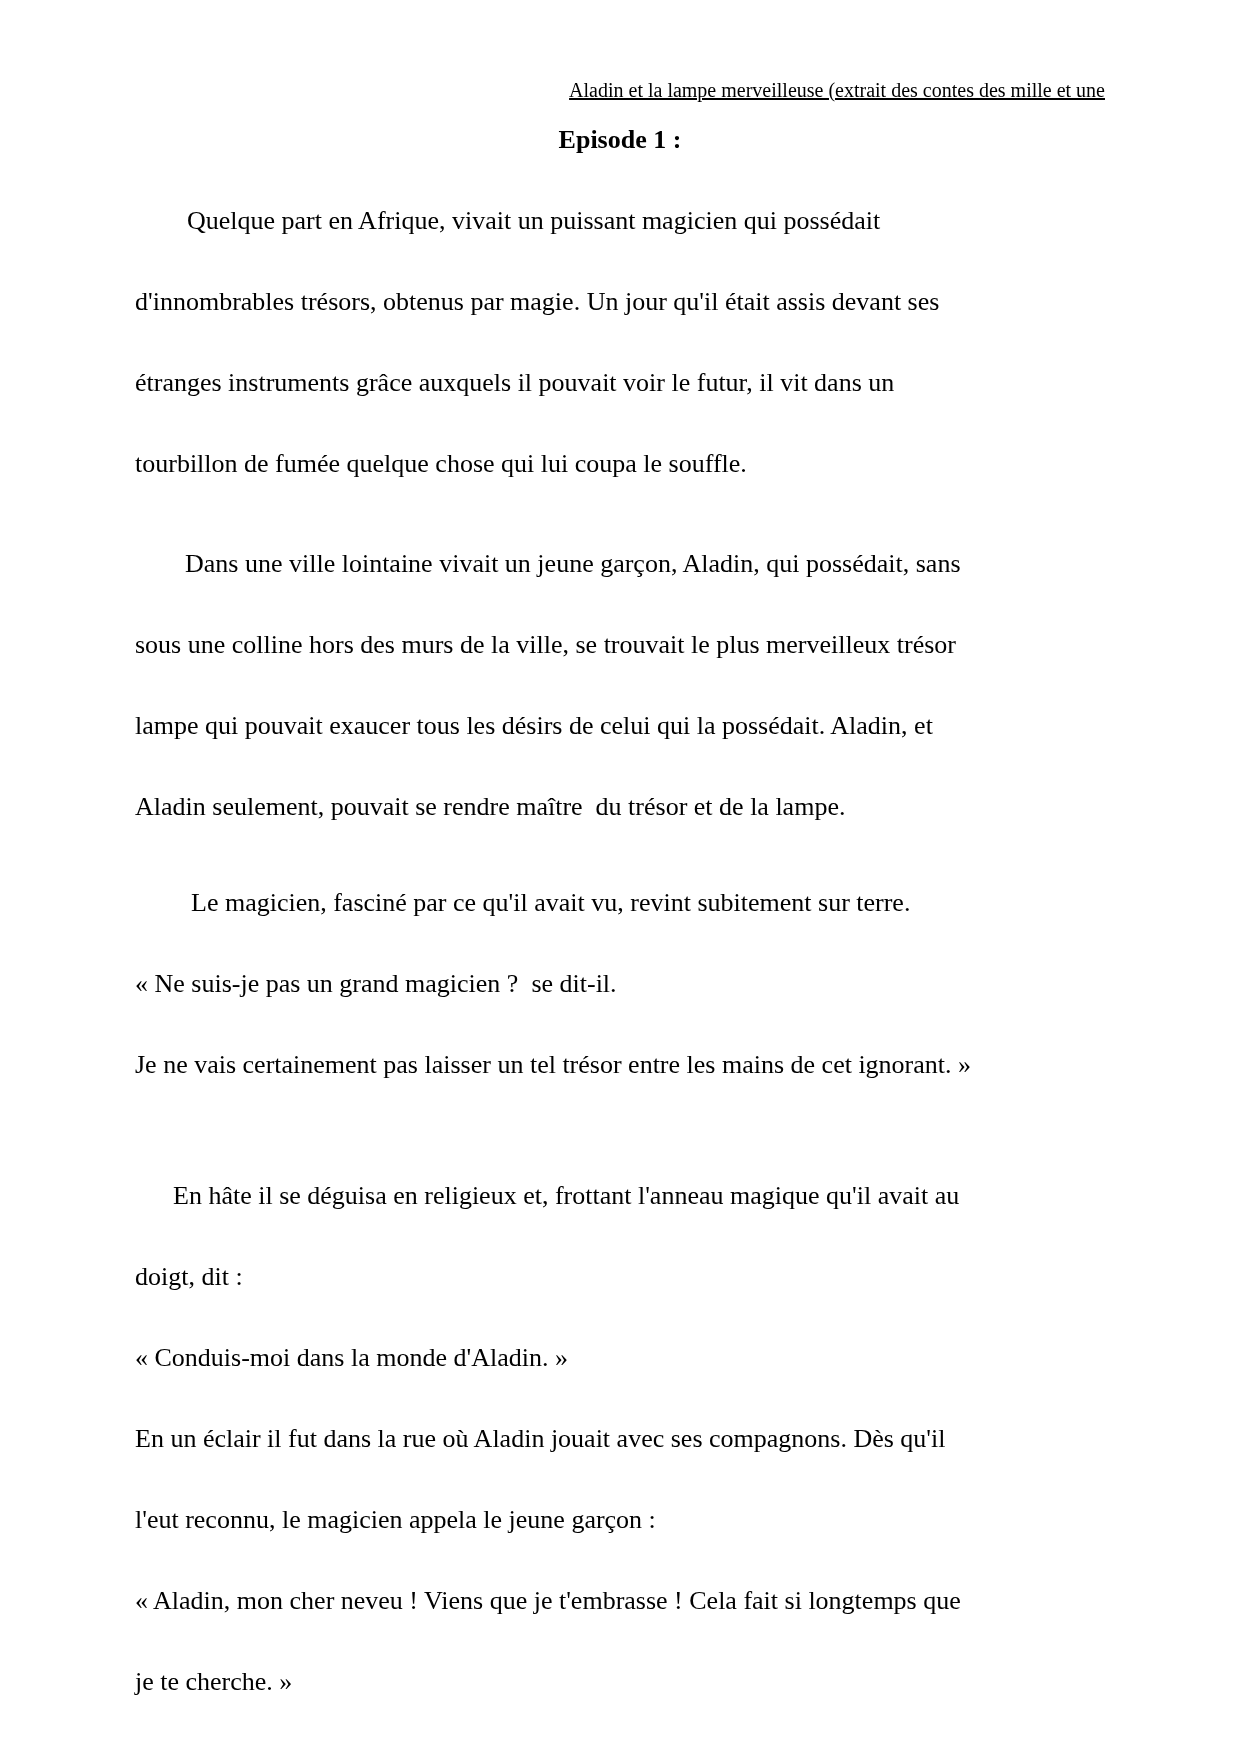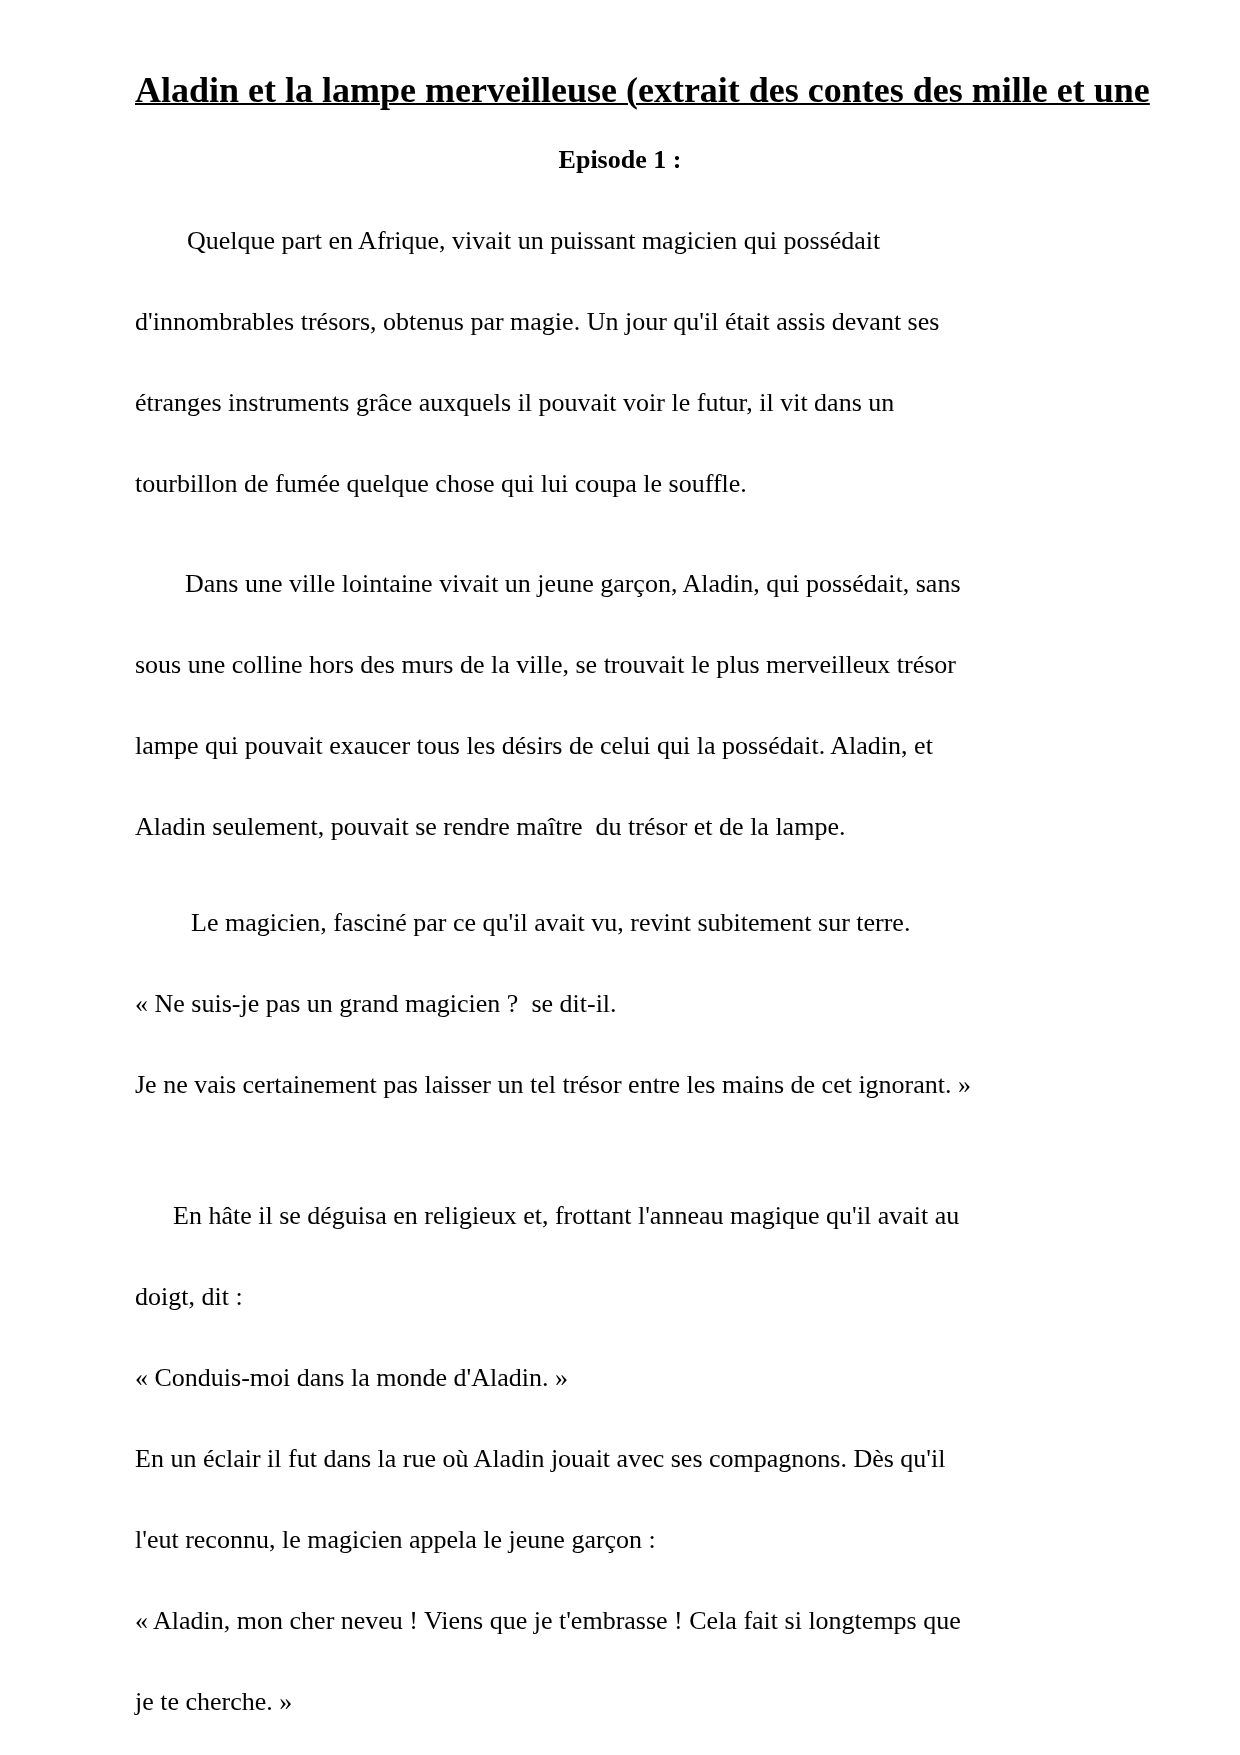--- a/index.html
+++ b/index.html
@@ -16,32 +16,32 @@
   .page {
     position: relative;
     width: 1240px;
     min-height: 1755px;
     box-sizing: border-box;
     padding: 0 135px 60px 135px;
     overflow: hidden;
   }
   .doc-title {
     margin-top: 70px;
-    text-align: left;
-    font-size: 36px;
-    font-weight: bold;
+    text-align: right;
+    font-size: 20px;
+    font-weight: normal;
     line-height: 41px;
   }
   .doc-title .tline {
     white-space: pre;
     text-decoration: underline;
     text-decoration-thickness: 2px;
   }
   .subtitle {
-    margin-top: 32px;
+    margin-top: 12px;
     text-align: center;
     font-size: 26px;
     font-weight: bold;
     line-height: 33px;
     white-space: pre;
   }
   .para {
     font-size: 26px;
     line-height: 33px;
   }

